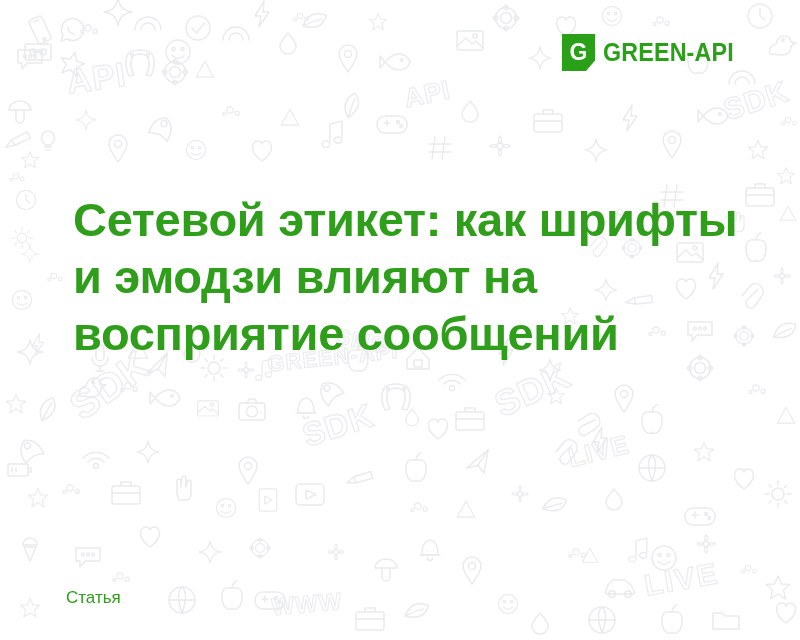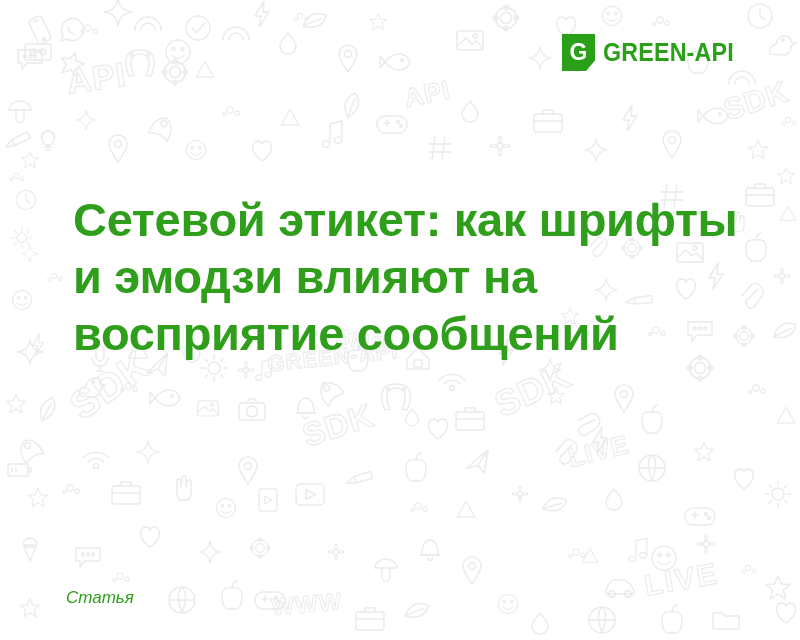--- a/index.html
+++ b/index.html
@@ -69,21 +69,20 @@
   
   #kicker{
     position:absolute;
     left:66px;top:588px;
     z-index:2;
     color:#2f9e1b;
     font-size:17px;
     font-weight:normal;
     line-height:20px;
     font-family:"Liberation Sans","DejaVu Sans",sans-serif;
-    font-style:italic;
   }
 </style>
 </head>
 <body>
 
 <div id="cover">
 
   <div id="wallpaper">
     <svg viewBox="0 0 800 640" xmlns="http://www.w3.org/2000/svg" aria-hidden="true">
       <defs>

